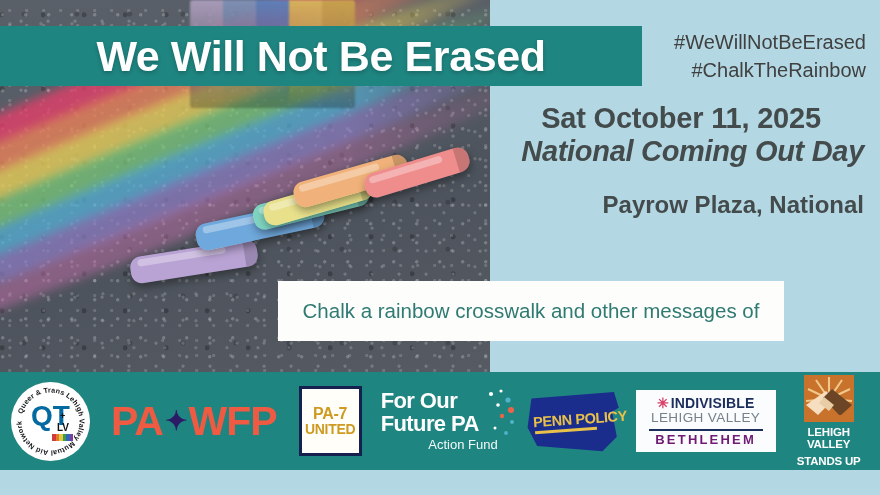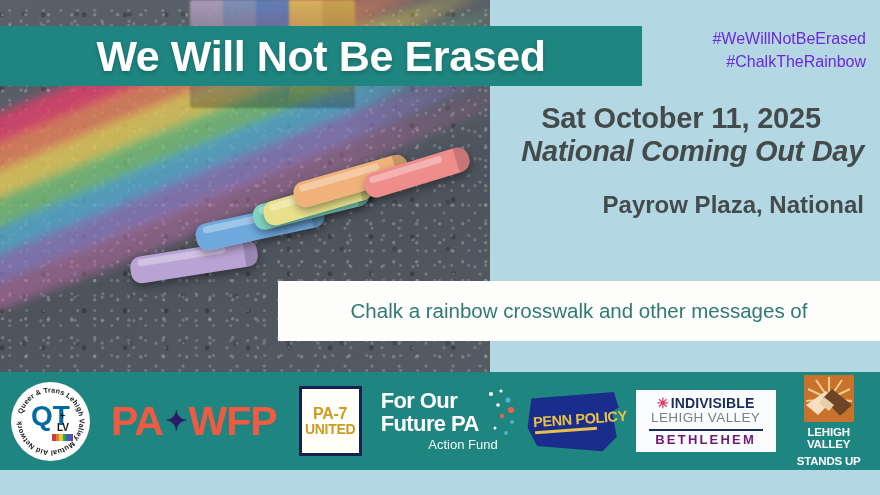--- a/index.html
+++ b/index.html
@@ -50,31 +50,31 @@
 
   
   .banner{position:absolute;left:0;top:26px;width:642px;height:60px;background:#1f8580;}
   .banner-text{position:absolute;left:0;top:0;width:642px;height:60px;
     display:flex;align-items:center;justify-content:center;
     color:#ffffff;font-size:43px;font-weight:bold;letter-spacing:-.4px;
     text-shadow:0 2px 4px rgba(0,0,0,.22);white-space:nowrap;}
 
   
   .hashtags{position:absolute;right:14px;top:28px;width:230px;text-align:right;
-    color:#6d28d9;font-size:16px;line-height:1.42;}
+    color:#404040;font-size:20px;line-height:1.42;}
 
   
   .details{position:absolute;right:16px;top:102px;width:366px;text-align:right;color:#444b4c;}
   .d-date{font-size:29px;font-weight:bold;line-height:1.12;letter-spacing:-.2px;white-space:nowrap;text-align:center;}
   .d-occasion{font-size:29px;font-weight:bold;font-style:italic;line-height:1.18;letter-spacing:-.3px;white-space:nowrap;}
   .d-place{font-size:24px;font-weight:bold;line-height:1.2;margin-top:22px;white-space:nowrap;}
   .d-time{font-size:24px;font-weight:bold;line-height:1.2;white-space:nowrap;}
 
   
-  .descbox{position:absolute;left:278px;top:281px;width:602px;height:60px;background:#fdfdfb;
+  .descbox{position:absolute;left:278px;top:281px;width:506px;height:60px;background:#fdfdfb;
     display:flex;flex-direction:column;align-items:center;justify-content:center;}
   .descline{color:#2f7a72;font-size:20.5px;line-height:1.42;white-space:nowrap;}
 
   
   .footer{position:absolute;left:0;top:372px;width:880px;height:98px;background:#1f8580;}
   .logos{position:absolute;inset:0;display:flex;align-items:center;}
 
   
   .qtlv{position:relative;width:79px;height:79px;border-radius:50%;background:#fff;margin-left:11px;flex:0 0 auto;}
   .qtlv-ring{position:absolute;inset:0;}

